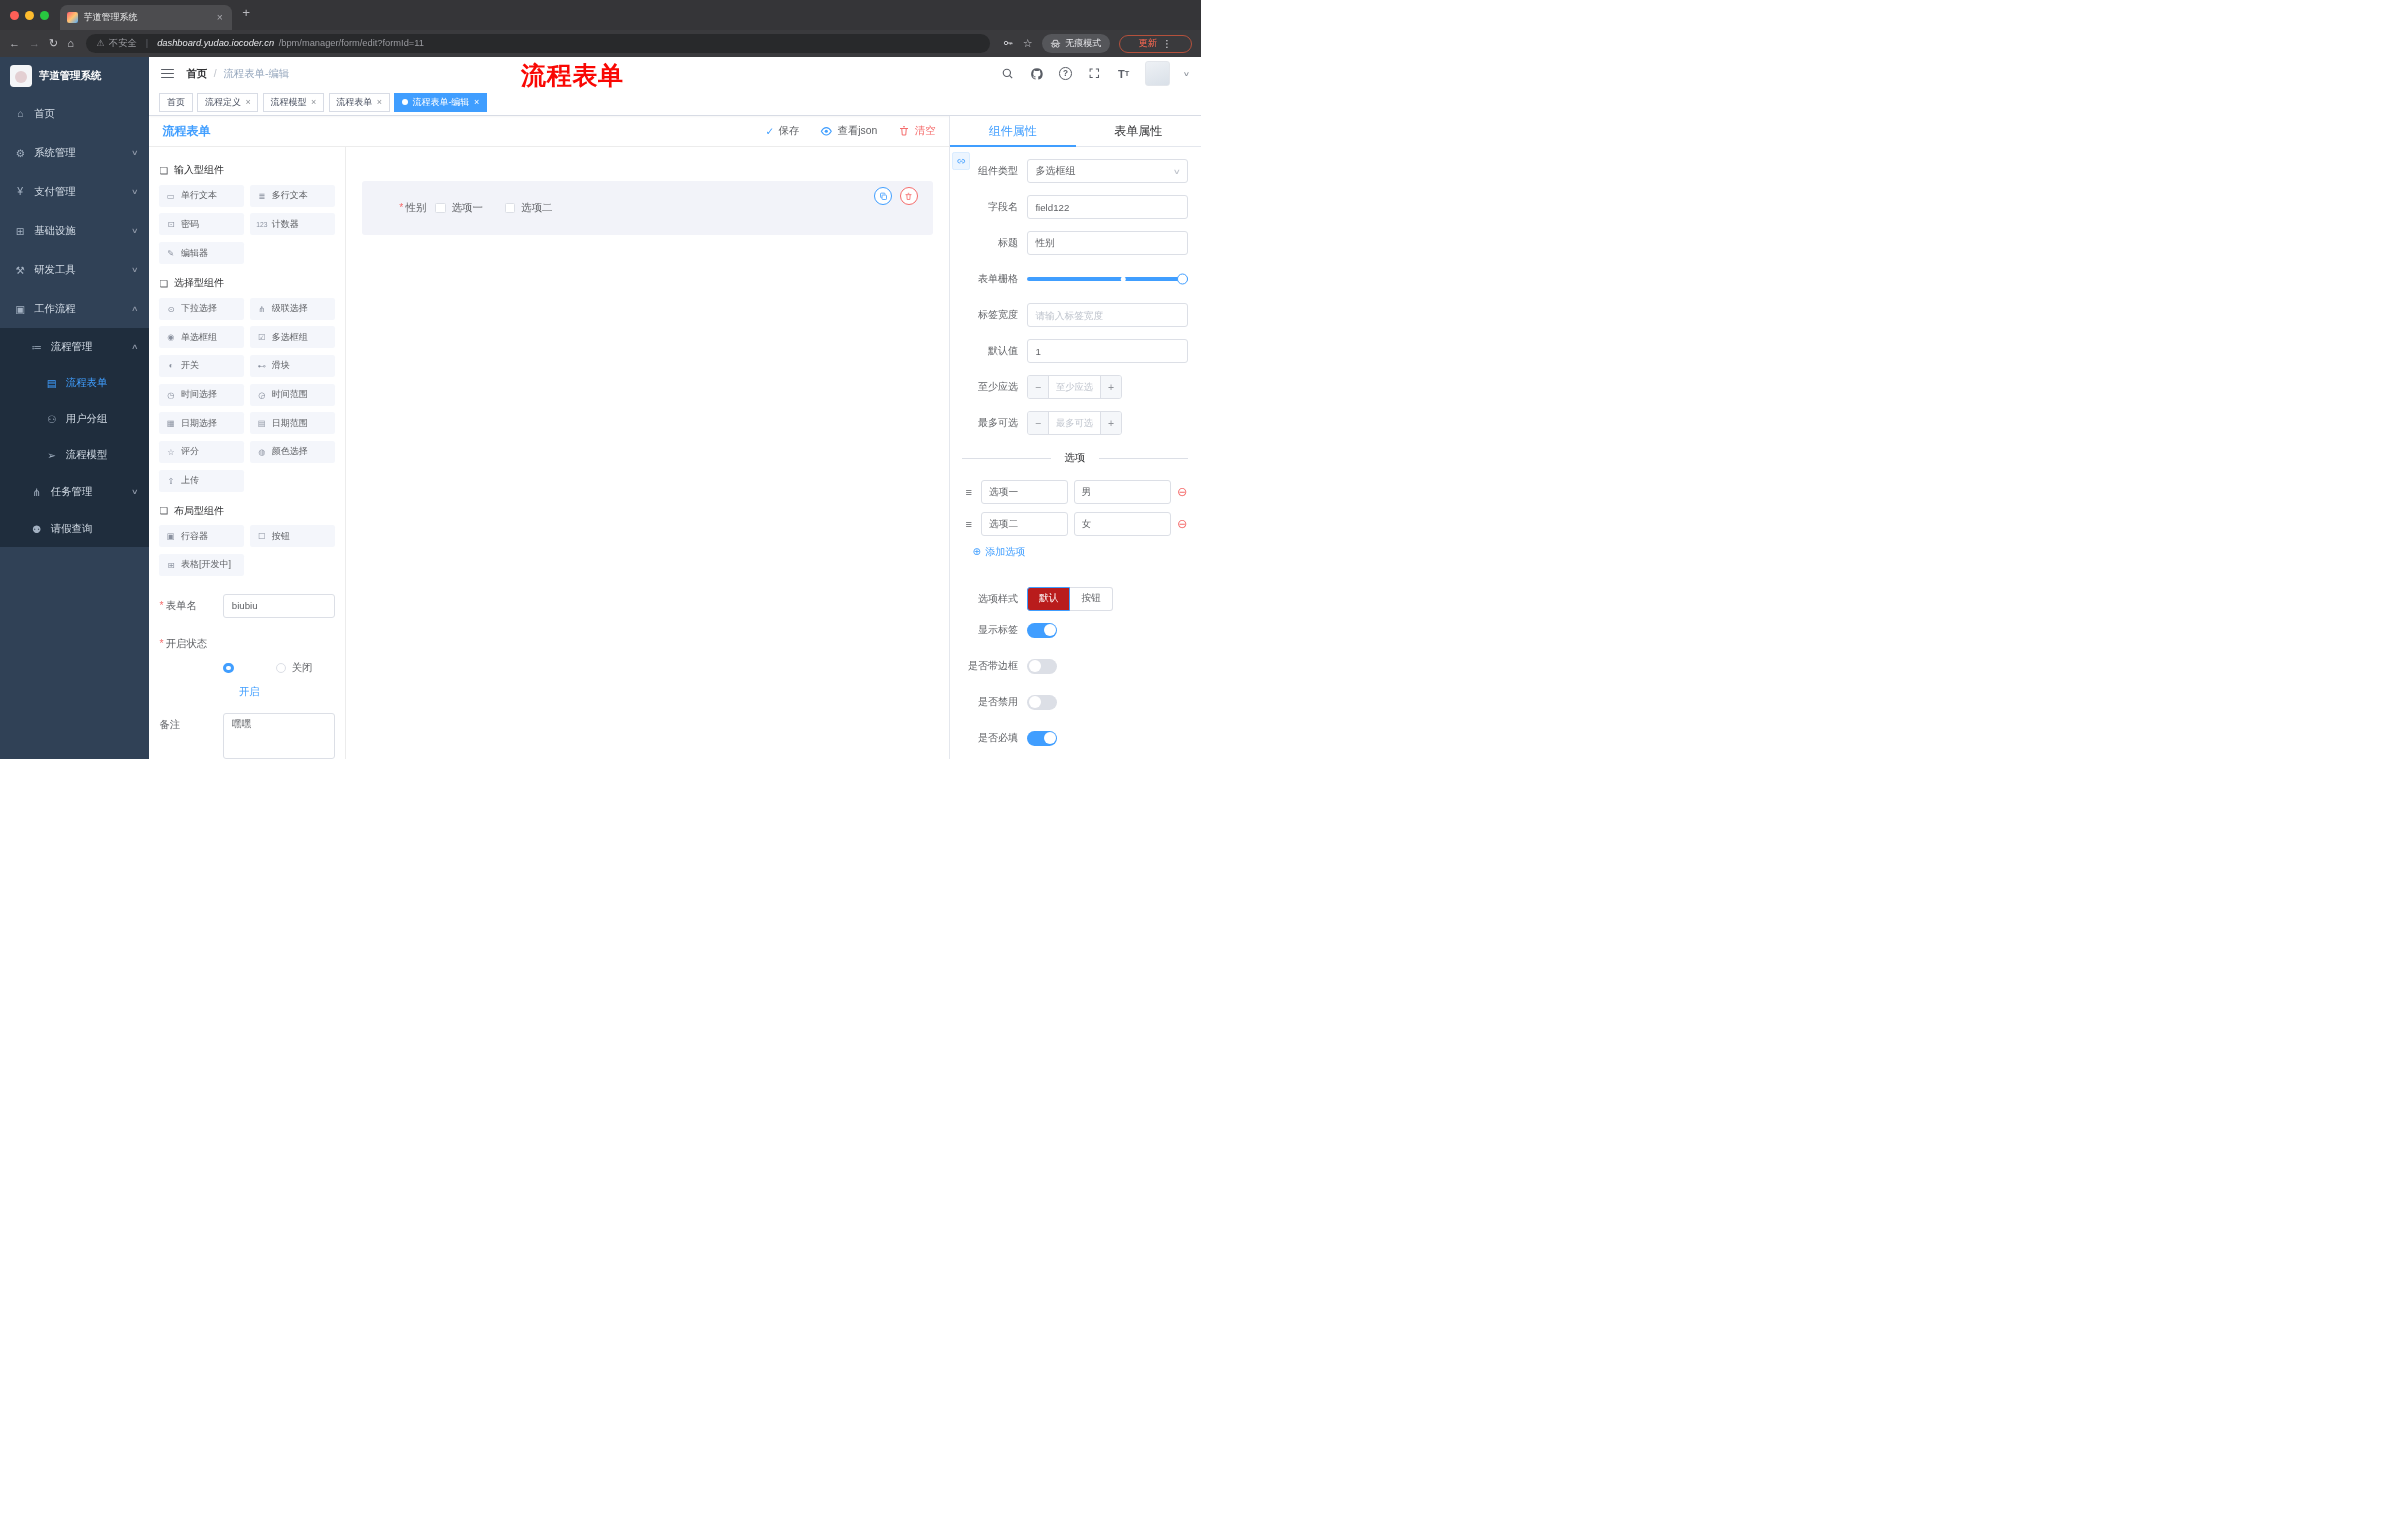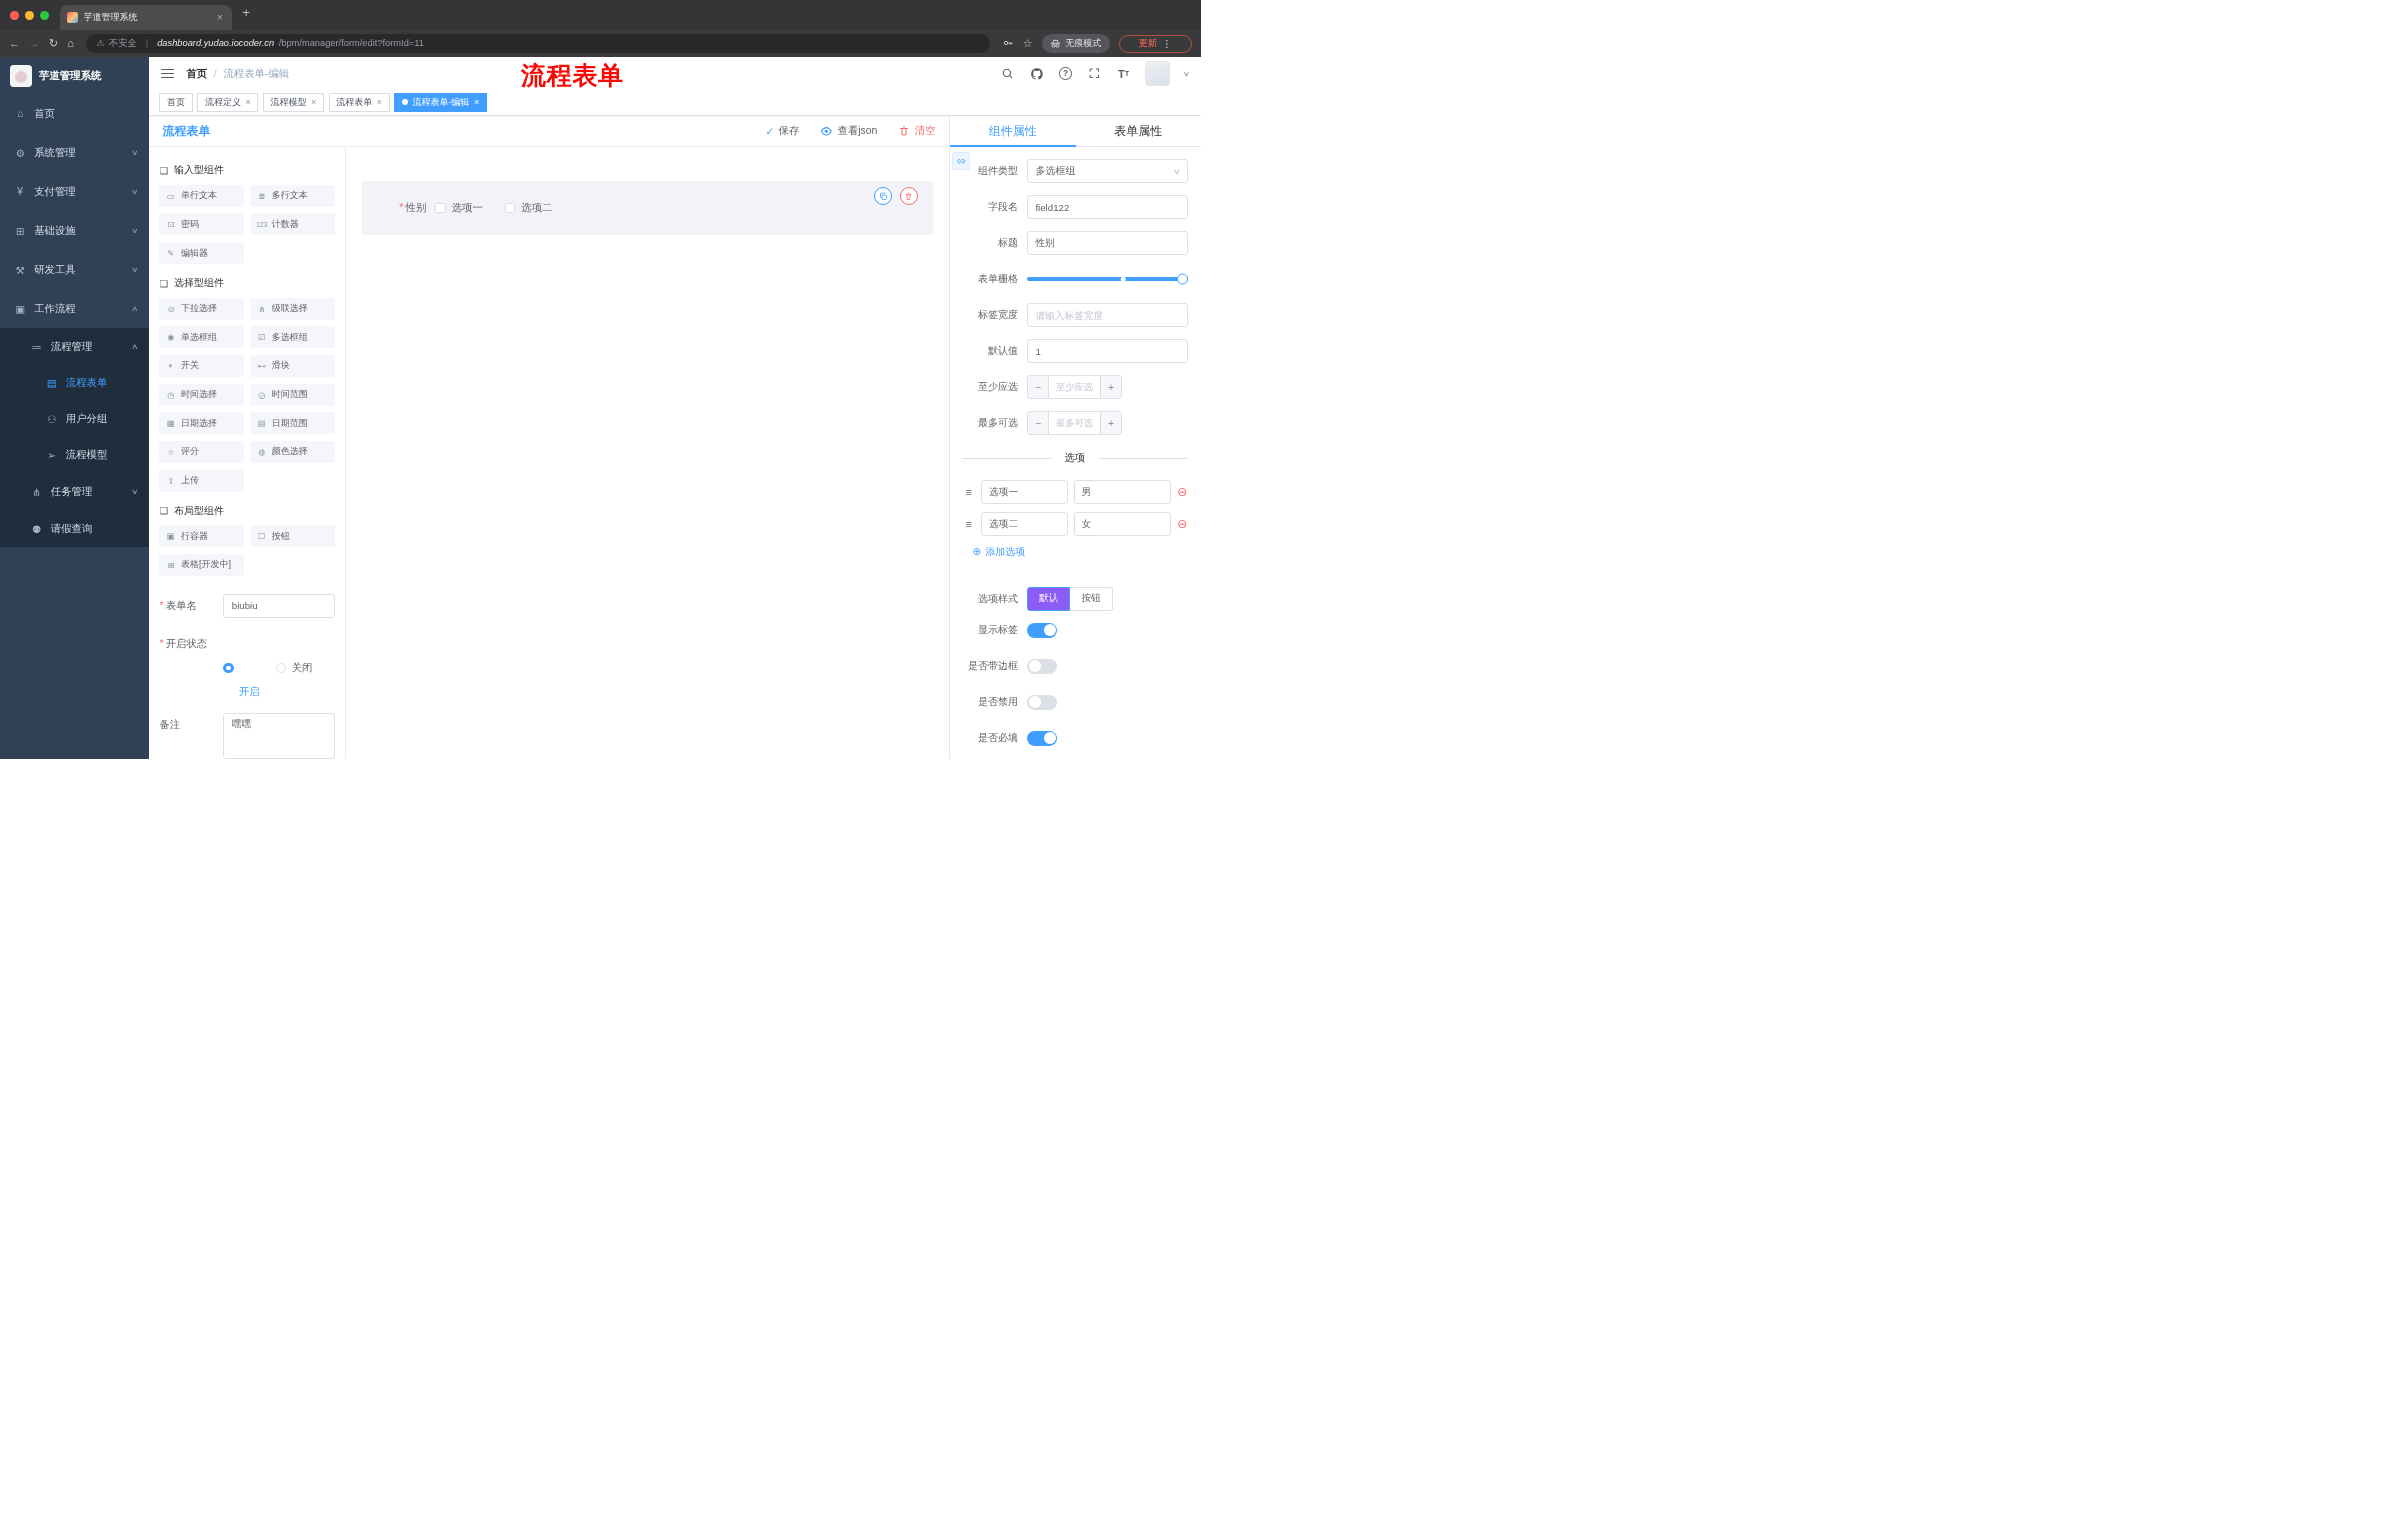--- a/index.html
+++ b/index.html
@@ -159,21 +159,21 @@
   .opt-handle { color:#606266; font-size:11px; cursor:grab; width:13.4px; text-align:center; }
   .opt-in { height:24px; border:0.7px solid #dcdfe6; border-radius:3px; padding:0 6.7px; font-size:9.7px; color:#606266; outline:none; min-width:0; }
   .opt-in.a { flex:1; } .opt-in.b { flex:1.15; }
   .opt-del { color:#f56c6c; font-size:12.6px; cursor:pointer; line-height:1; }
   .add-opt { display:flex; align-items:center; gap:4.5px; color:#409eff; font-size:10px; cursor:pointer; margin:3px 0 0 10.4px; }
 
   .seg { display:flex; }
   .seg-btn { height:24px; padding:0 11px; border:0.7px solid #dcdfe6; background:#fff; color:#606266; font-size:9.7px; display:flex; align-items:center; cursor:pointer; }
   .seg-btn.first { border-radius:3px 0 0 3px; }
   .seg-btn.last { border-radius:0 3px 3px 0; border-left:none; }
-  .seg-btn.active { background:#8b5cf6; border-color:#409eff; color:#fff; }
+  .seg-btn.active { background:#b91c1c; border-color:#409eff; color:#fff; }
   .style-row { margin-top:28px; }
 
   .switch { width:30px; height:15px; border-radius:7.4px; background:#dcdfe6; position:relative; cursor:pointer; flex-shrink:0; }
   .switch::after { content:""; position:absolute; width:12px; height:12px; border-radius:50%; background:#fff; top:1.5px; left:1.5px; }
   .switch.on { background:#409eff; }
   .switch.on::after { left:auto; right:1.5px; }
 </style>
 </head>
 <body>
 

